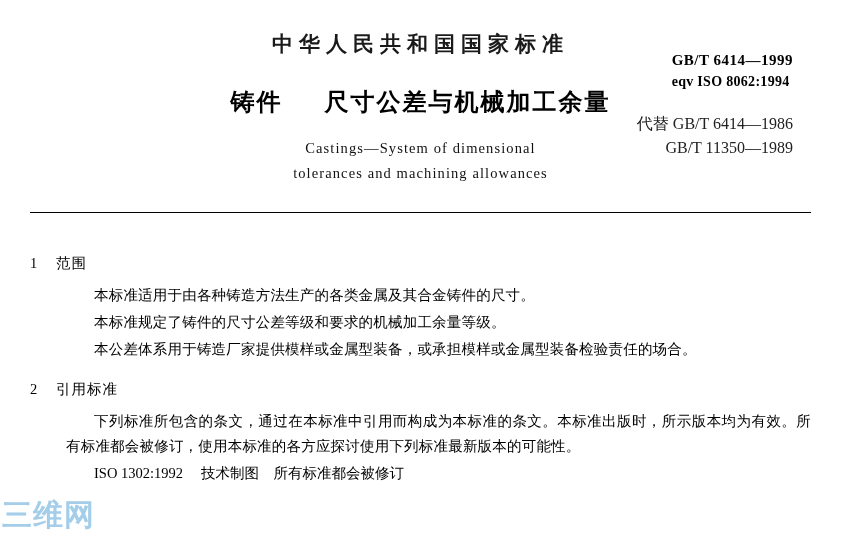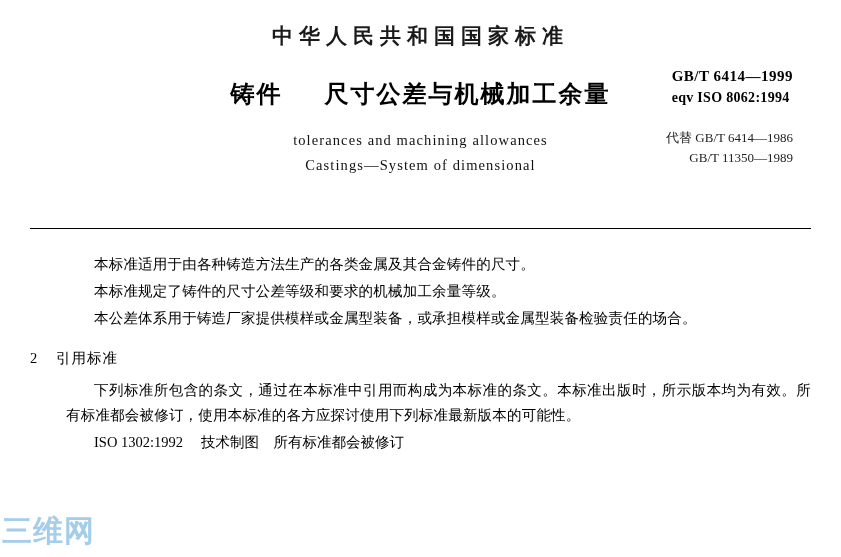--- a/index.html
+++ b/index.html
@@ -22,23 +22,22 @@
     box-sizing: border-box;
   }
 
   
   .national-std-title {
     text-align: center;
     font-family: "Liberation Serif", serif;
     font-size: 21px;
     letter-spacing: 6px;
     font-weight: 600;
-    padding-top: 6px;
+    padding-top: 30px;
     color: #1a1a1a;
-    margin-top: 16px;
   }
 
   .std-code-block {
     position: absolute;
     right: 48px;
     top: 50px;
     line-height: 1.45;
   }
   .std-code-line1 {
     font-family: "Liberation Serif", serif;
@@ -52,21 +51,21 @@
     font-weight: 700;
     letter-spacing: 0.3px;
   }
 
   .replaces-block {
     position: absolute;
     right: 48px;
     top: 112px;
     text-align: right;
     line-height: 1.5;
-    font-size: 13px;
+    font-size: 16px;
     font-family: "Liberation Serif", serif;
     color: #222;
     margin-left: 13px;
   }
 
   .main-title {
     text-align: center;
     font-size: 24px;
     font-weight: 700;
     letter-spacing: 2px;
@@ -189,28 +188,31 @@
     <div>GB/T 11350—1989</div>
   </div>
 
   <div class="main-title">
     <span>铸件</span>
     <span class="gap"></span>
     <span>尺寸公差与机械加工余量</span>
   </div>
 
   <div class="en-title">
+    <div>Castings—System of dimensional</div>
     <div>tolerances and machining allowances</div>
-    <div>Castings—System of dimensional</div>
   </div>
 
   <div class="rule"></div>
 
   <div class="body-area">
 
+    <div class="section-head">
+      <span class="num">1</span><span>范围</span>
+    </div>
 
     <p class="para indent">本标准适用于由各种铸造方法生产的各类金属及其合金铸件的尺寸。</p>
     <p class="para indent">本标准规定了铸件的尺寸公差等级和要求的机械加工余量等级。</p>
     <p class="para indent">本公差体系用于铸造厂家提供模样或金属型装备，或承担模样或金属型装备检验责任的场合。</p>
 
     <div class="section-head">
       <span class="num">2</span><span>引用标准</span>
     </div>
 
     <p class="para indent">下列标准所包含的条文，通过在本标准中引用而构成为本标准的条文。本标准出版时，所示版本均为有效。所有标准都会被修订，使用本标准的各方应探讨使用下列标准最新版本的可能性。</p>

